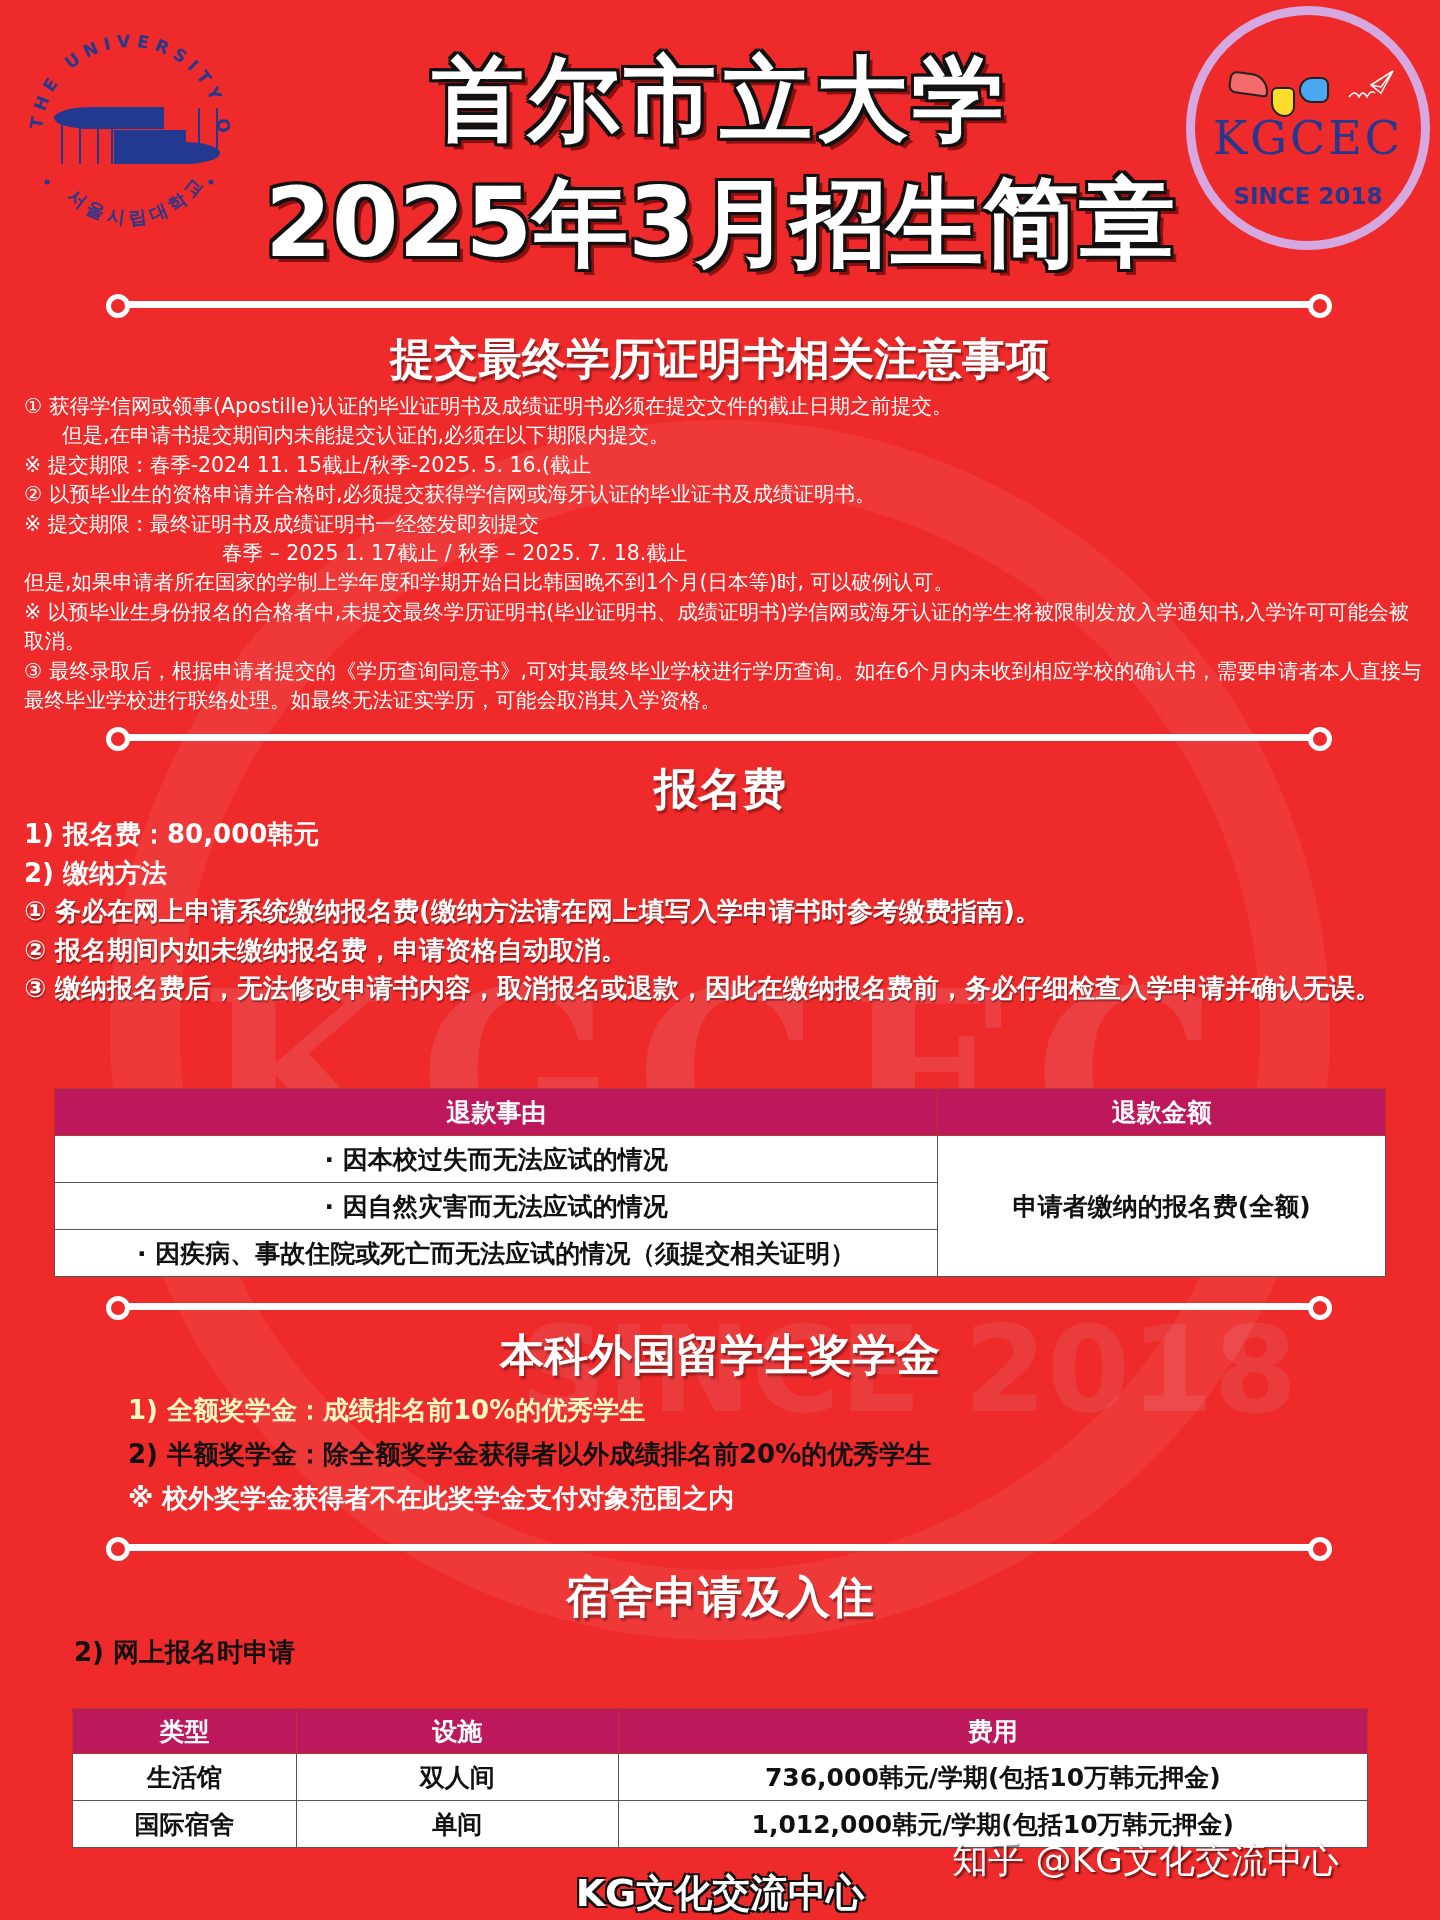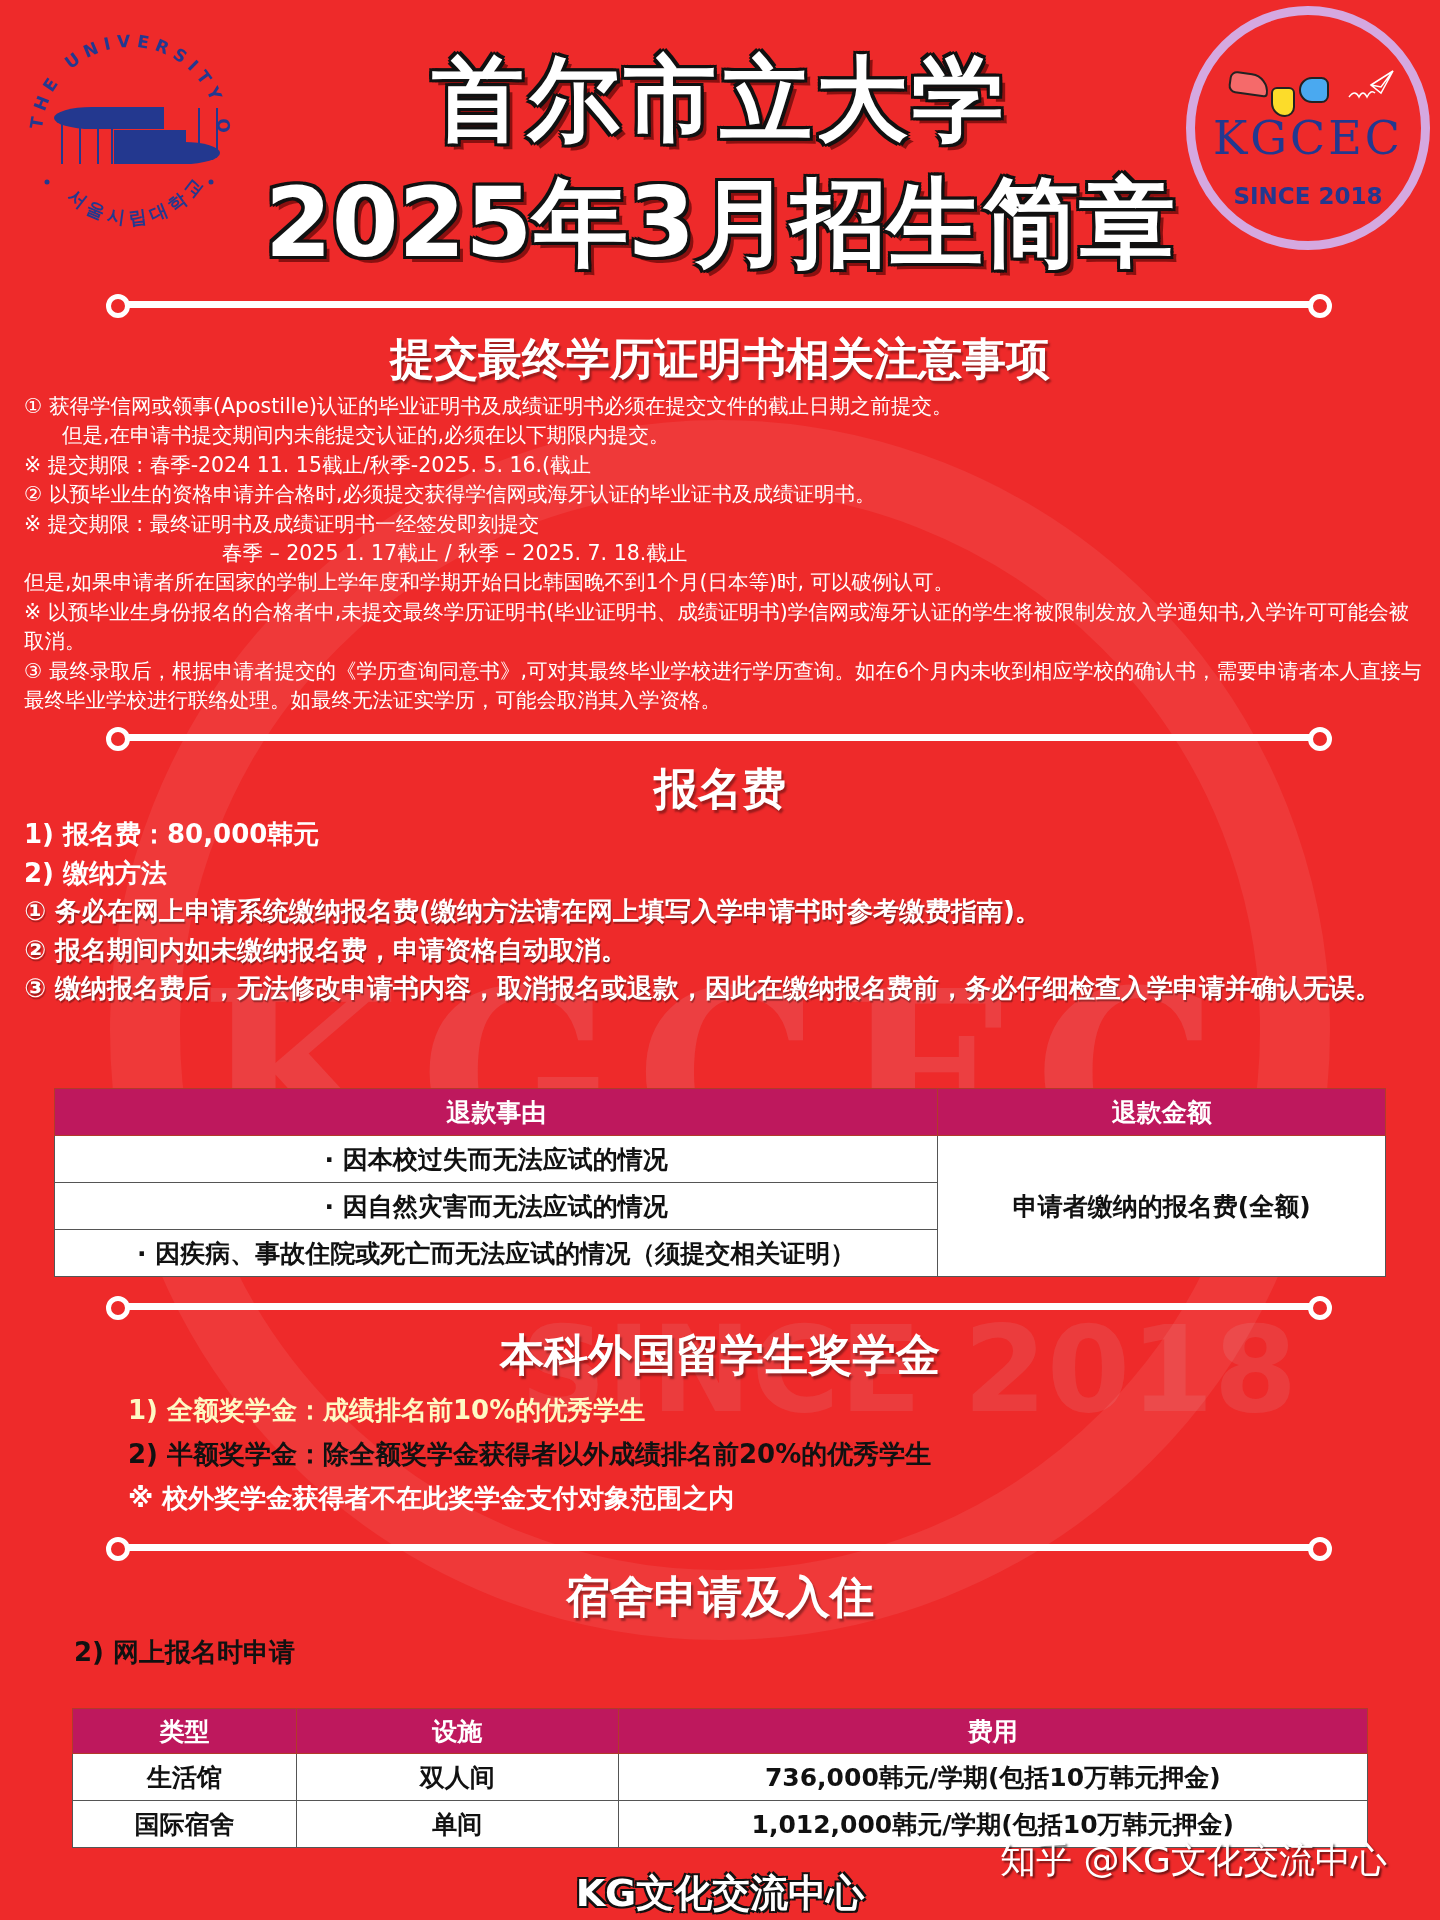--- a/index.html
+++ b/index.html
@@ -86,21 +86,21 @@
   .dorm-list { position: absolute; left: 74px; top: 1630px; font-size: 26px; line-height: 44px; font-weight: bold; color: #111; }
   .dorm { left: 72px; top: 1708px; width: 1296px; font-size: 25px; }
   .dorm th { height: 42px; }
   .dorm td { height: 44px; }
 
   .footer {
     position: absolute; left: 0; right: 0; top: 1868px; text-align: center; font-size: 38px; font-weight: bold;
     color: #fff; text-shadow: -2px -2px 0 #111, 2px -2px 0 #111, -2px 2px 0 #111, 2px 2px 0 #111;
   }
   .zhihu {
-    position: absolute; left: 1000px; top: 1836px; font-size: 36px; color: #fff;
+    position: absolute; left: 952px; top: 1836px; font-size: 36px; color: #fff;
     text-shadow: 2px 2px 2px rgba(0,0,0,0.55);
   }
 </style>
 </head>
 <body>
 
 <div class="wm-circle"></div>
 <div class="wm-text">KGCEC</div>
 <div class="wm-since">SINCE 2018</div>
 

